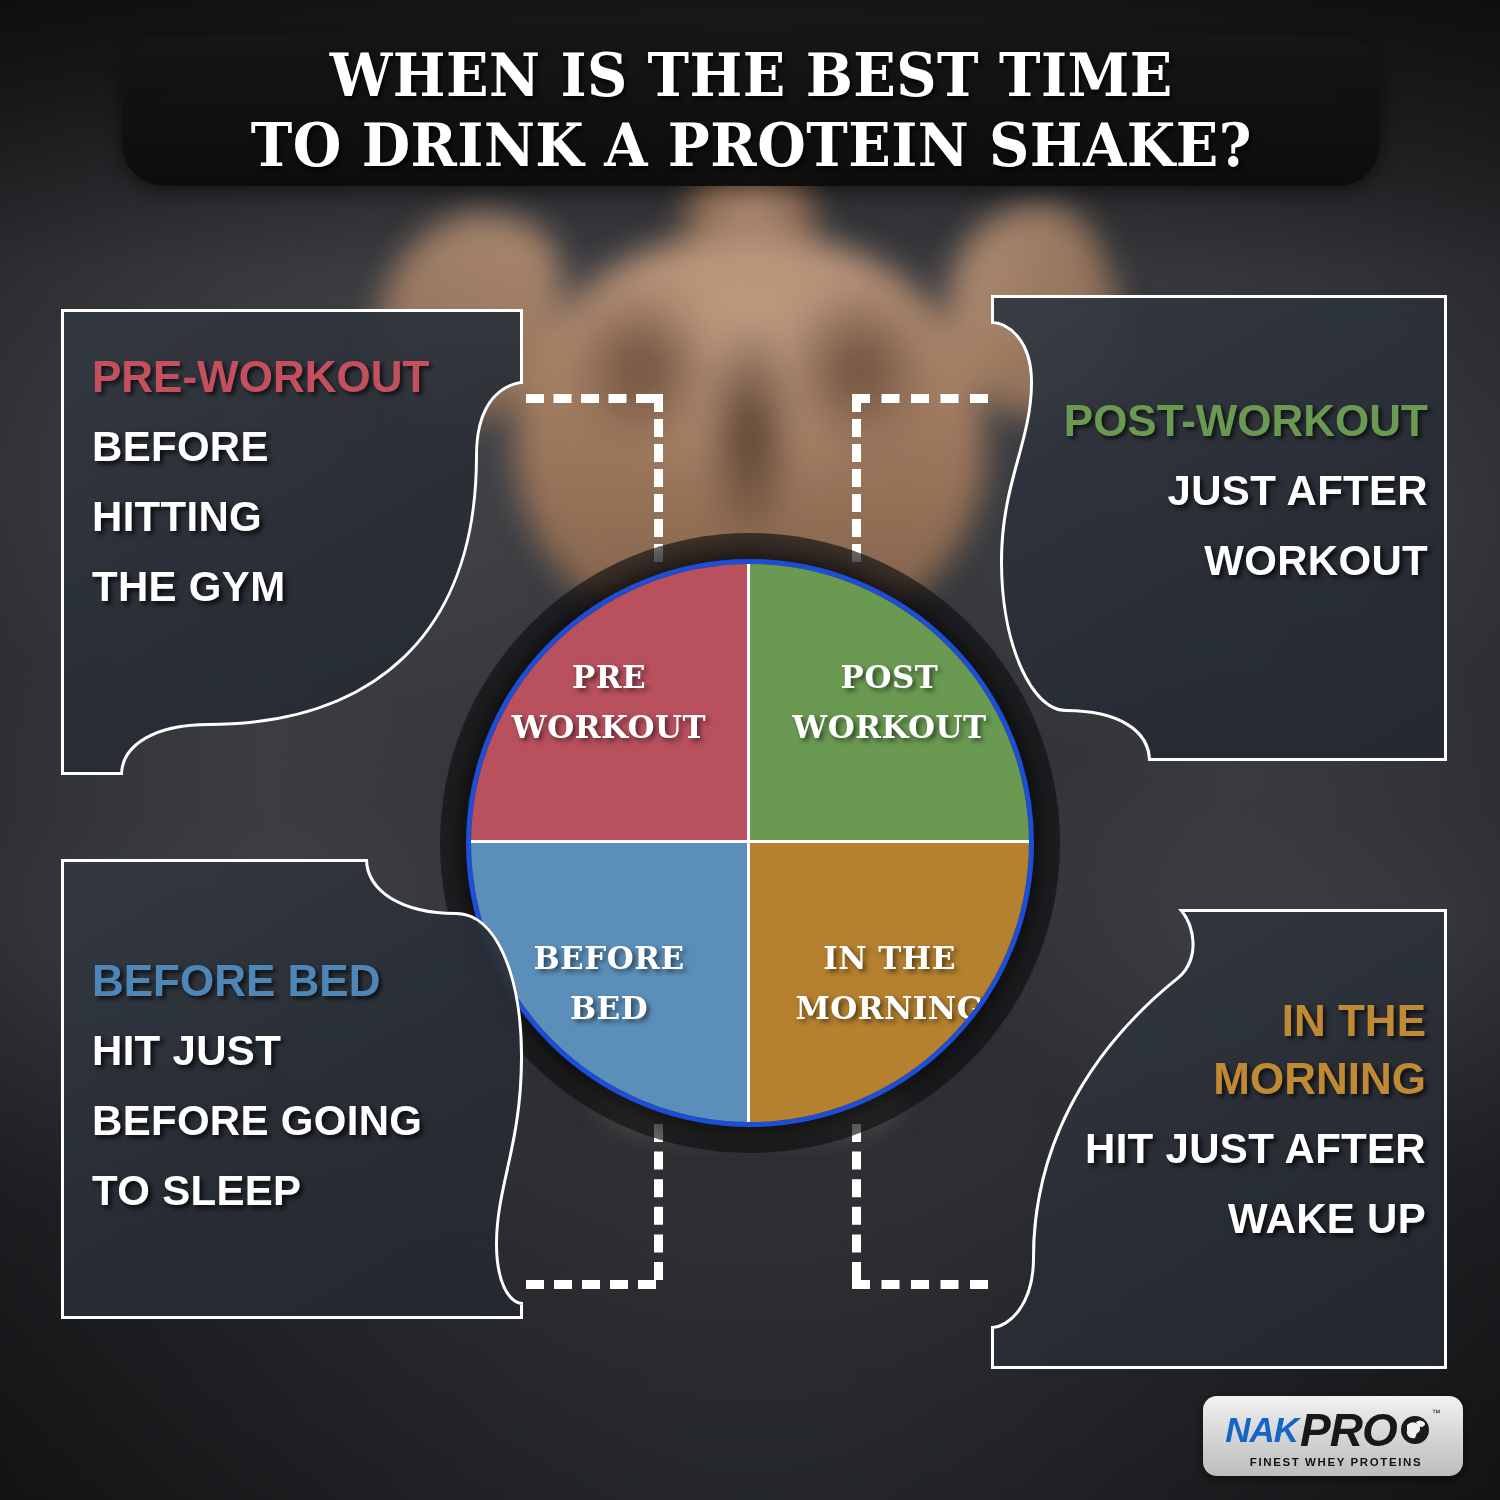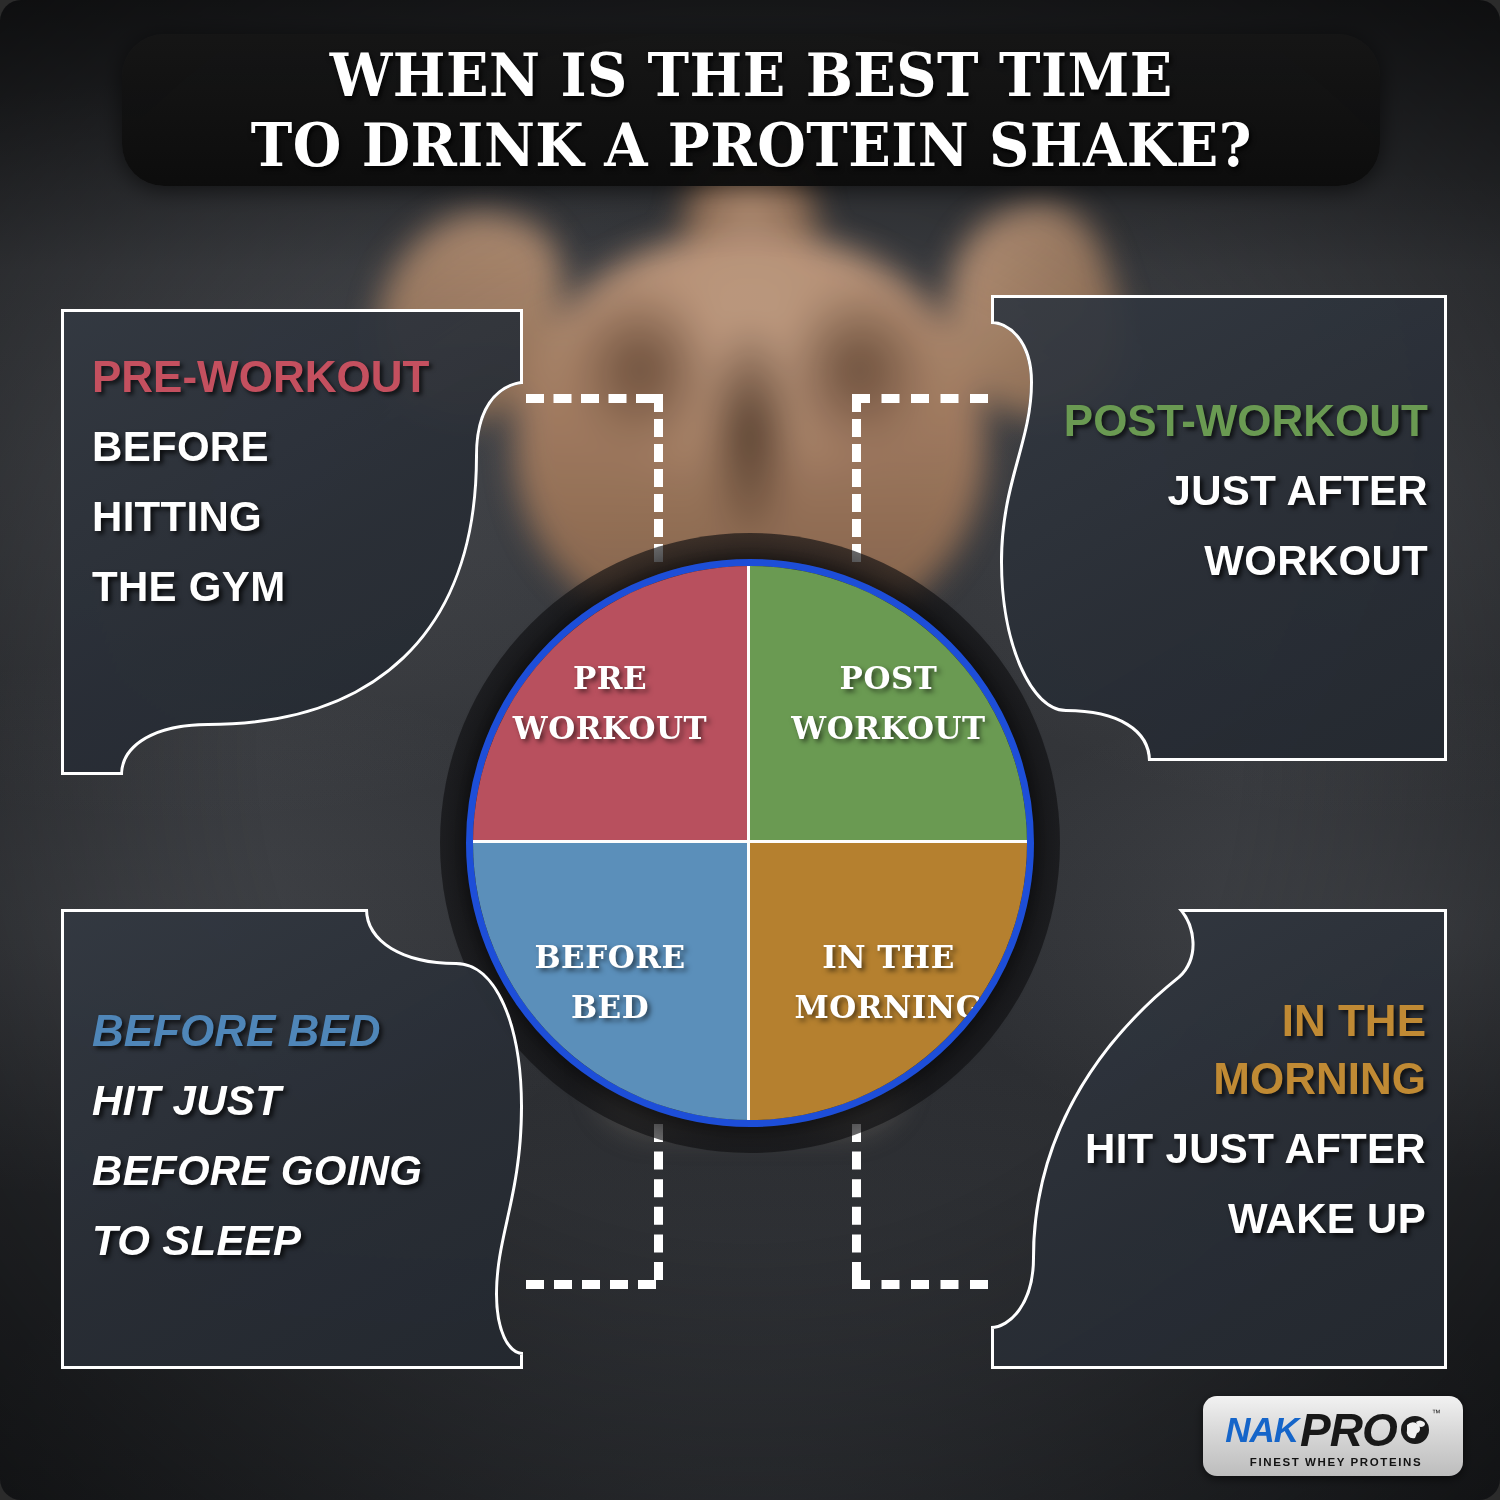--- a/index.html
+++ b/index.html
@@ -4,21 +4,20 @@
 <style>
   html,body{margin:0;padding:0;}
   body{
     width:1500px;height:1500px;overflow:hidden;
     font-family:"Liberation Sans", sans-serif;
     background:#2b2b2b;
   }
   #poster{
     position:relative;width:1500px;height:1500px;overflow:hidden;
     background:#303030;
-    border-radius:21px;
   }
 
   
   .bg-base{
     position:absolute;inset:0;
     background:
       radial-gradient(ellipse 70% 40% at 12% 30%, rgba(150,155,165,.16), rgba(0,0,0,0) 62%),
       radial-gradient(ellipse 55% 35% at 92% 33%, rgba(150,155,165,.14), rgba(0,0,0,0) 62%),
       radial-gradient(ellipse 60% 30% at 8% 62%, rgba(190,195,205,.13), rgba(0,0,0,0) 60%),
       radial-gradient(ellipse 55% 28% at 95% 62%, rgba(190,195,205,.13), rgba(0,0,0,0) 60%),
@@ -93,21 +92,21 @@
   .wheel-wrap{
     position:absolute;left:750px;top:843px;transform:translate(-50%,-50%);
     width:568px;height:568px;
   }
   .wheel-halo{
     position:absolute;inset:-26px;border-radius:50%;
     background:radial-gradient(circle,rgba(16,16,18,.92) 58%, rgba(16,16,18,0) 100%);
   }
   .wheel{
     position:absolute;inset:0;border-radius:50%;
-    border:7px solid #1d4ed8;
+    border:5px solid #1d4ed8;
     box-sizing:border-box;overflow:hidden;
     box-shadow:0 0 22px rgba(0,0,0,.6);
     display:grid;grid-template-columns:1fr 1fr;grid-template-rows:1fr 1fr;
   }
   .quad{
     position:relative;display:flex;align-items:center;justify-content:center;
     text-align:center;
   }
   .quad .qlabel{
     font-family:"DejaVu Serif", serif;
@@ -157,23 +156,22 @@
   
   #panel-pre{
     left:58px;top:306px;width:468px;height:472px;
     clip-path:path("M3,3 H465 V78 C465,78 420,78 420,150 C420,330 315,420 150,420 C98,420 65,440 65,469 H3 Z");
   }
   #panel-post{
     left:988px;top:292px;width:462px;height:472px;
     clip-path:path("M3,3 H459 V469 H160 C160,440 130,420 78,420 C42,420 12,352 12,270 C12,190 42,150 42,90 C42,50 20,32 3,32 Z");
   }
   #panel-bed{
-    left:58px;top:906px;width:468px;height:466px;
+    left:58px;top:856px;width:468px;height:466px;
     clip-path:path("M3,3 H310 C310,34 345,56 398,56 C440,56 465,120 465,200 C465,290 440,330 440,388 C440,425 452,446 465,446 V463 H3 Z");
-    font-style:italic;
   }
   #panel-morning{
     left:988px;top:906px;width:462px;height:466px;
     clip-path:path("M190,3 H459 V463 H3 V420 C20,420 44,398 44,352 C44,250 90,150 190,70 C210,52 206,20 190,3 Z");
   }
   .panel-border{
     position:absolute;inset:0;pointer-events:none;
   }
   .panel-border svg{width:100%;height:100%;display:block;}
 

